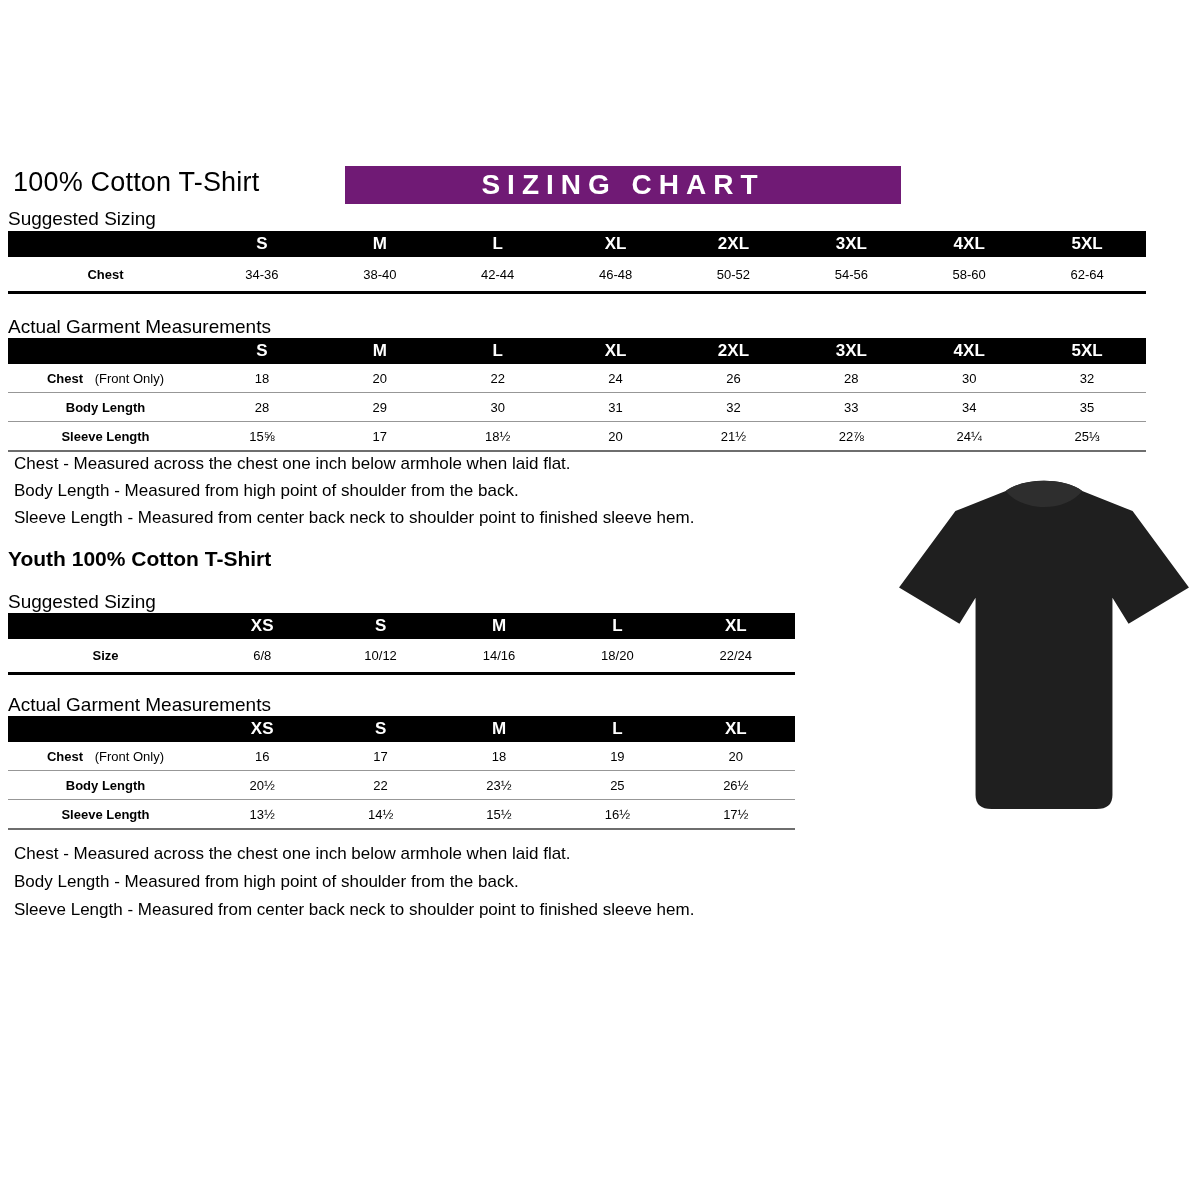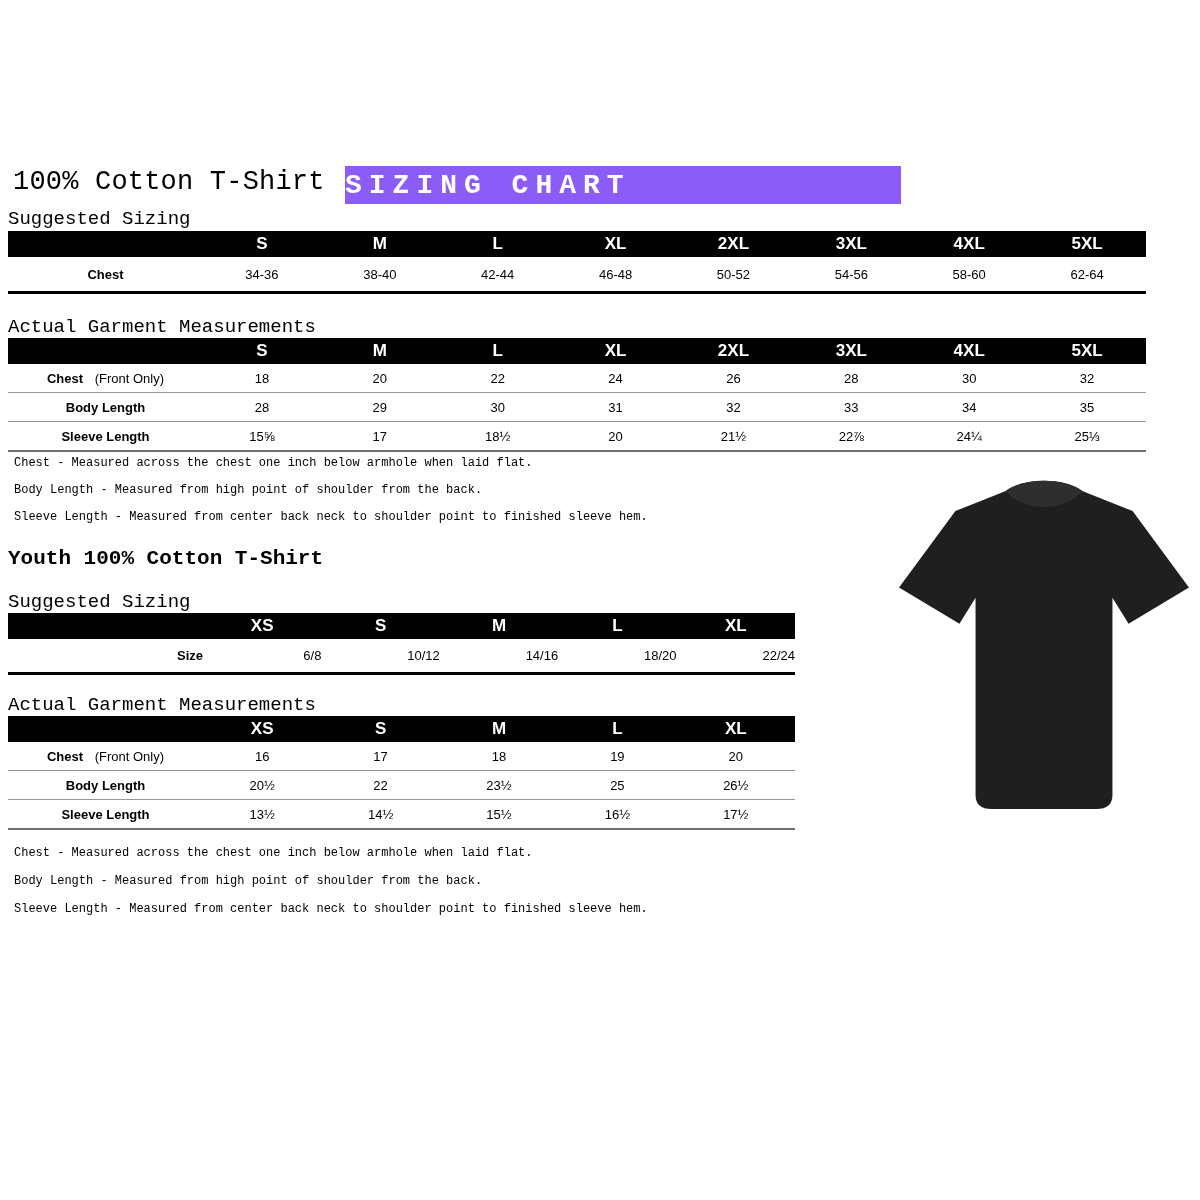--- a/index.html
+++ b/index.html
@@ -1,25 +1,25 @@
 <!DOCTYPE html>
 <html><head>
 <meta charset="utf-8">
 <style>
   html, body { margin:0; padding:0; }
   body {
     width:1200px; height:1200px; background:#ffffff; position:relative;
     font-family:"Liberation Sans", sans-serif; color:#000; overflow:hidden;
   }
-  .abs { position:absolute;font-family:Liberation Mono, monospace; }
+  .abs { position:absolute; }
 
   #product-title { left:13px; top:167px; font-size:27px; font-weight:400; letter-spacing:0.2px; }
   #sizing-banner {
-    left:345px; top:166px; width:556px; height:38px; background:#8b5cf6; color:#fff;
-    display:flex; align-items:center; justify-content:flex-start;
+    left:345px; top:166px; width:556px; height:38px; background:#701a75; color:#fff;
+    display:flex; align-items:center; justify-content:center;
     font-size:28px; font-weight:bold; letter-spacing:7px;
   }
 
   .section-label { font-size:19px; }
   #adult-suggested-label { left:8px; top:208px; }
   #adult-actual-label   { left:8px; top:316px; }
   #youth-title          { left:8px; top:547px; font-size:21px; font-weight:bold; }
   #youth-suggested-label{ left:8px; top:591px; }
   #youth-actual-label   { left:8px; top:694px; }
 
@@ -36,29 +36,29 @@
   #t-adult-suggested { left:8px; top:231px; width:1138px; }
   #t-adult-suggested td { height:34px; }
   #t-adult-suggested tbody tr { border-bottom:3px solid #000; }
 
   #t-adult-actual { left:8px; top:338px; width:1138px; }
   #t-adult-actual td { height:28px; }
   #t-adult-actual tbody tr { border-bottom:1px solid #979797; }
   #t-adult-actual tbody tr:last-child { border-bottom:2px solid #6e6e6e; }
 
   #t-youth-suggested { left:8px; top:613px; width:787px; }
-  #t-youth-suggested td { height:33px;text-align:right; }
+  #t-youth-suggested td { height:33px; }
   #t-youth-suggested tbody tr { border-bottom:3px solid #000; }
 
   #t-youth-actual { left:8px; top:716px; width:787px; }
   #t-youth-actual td { height:28px; }
   #t-youth-actual tbody tr { border-bottom:1px solid #979797; }
   #t-youth-actual tbody tr:last-child { border-bottom:2px solid #6e6e6e; }
 
-  .notes { left:14px; font-size:12px; line-height:21px; }
+  .notes { left:14px; font-size:17px; line-height:21px; }
   #adult-notes { top:453px; }
   #adult-notes .note { margin-bottom:6px; }
   #youth-notes { top:843px; }
   #youth-notes .note { margin-bottom:7px; }
 
   #tshirt-image { left:893px; top:466px; width:302px; height:374px; }
   #tshirt-image svg { width:100%; height:100%; display:block; }
 </style>
 </head>
 <body>

